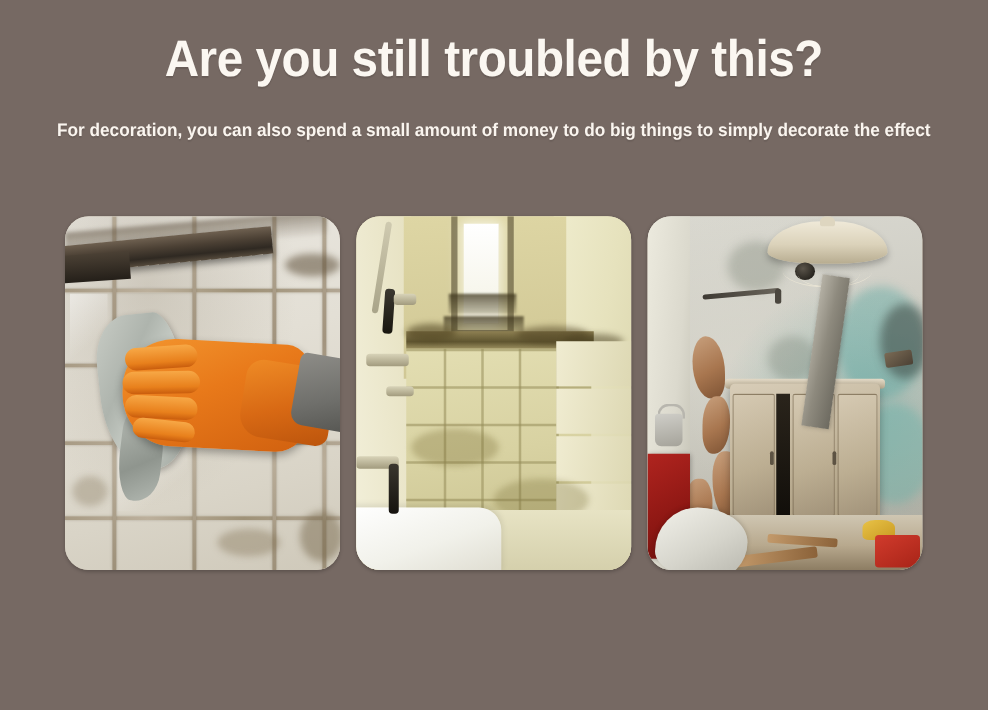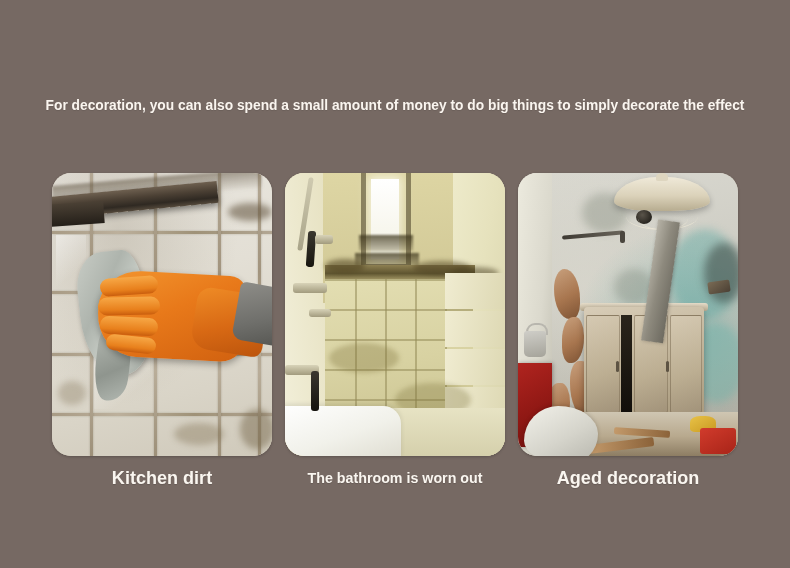--- a/index.html
+++ b/index.html
@@ -508,20 +508,23 @@
   }
   .caption.c1 { left: 0;    width: 220px; font-size: 19px; line-height: 24px; }
   .caption.c2 { left: 233px; width: 220px; font-size: 15px; line-height: 24px; }
   .caption.c3 { left: 466px; width: 220px; font-size: 19px; line-height: 24px; }
 </style>
 </head>
 <body>
 
 <div id="poster">
 
+  <div class="headline-block">
+    <h1 class="headline">Are you still troubled by this?</h1>
+  </div>
 
   <div class="subhead">For decoration, you can also spend a small amount of money to do big things to simply decorate the effect</div>
 
   <div class="panel-row">
 
     <div class="panel">
       <div class="scene">
         <div class="p1-wall"></div>
 
         <div class="p1-gh" style="top:58px;"></div>
@@ -655,19 +658,14 @@
         <div class="p3-wood" style="left:70px; bottom:6px;  width:66px; height:9px;  transform:rotate(-7deg);"></div>
         <div class="p3-wood" style="left:96px; bottom:20px; width:56px; height:7px;  transform:rotate(4deg);"></div>
         <div class="p3-yellow"></div>
         <div class="p3-redbox"></div>
         <div class="p3-bag"></div>
       </div>
     </div>
 
   </div>
 
-  <div class="caption-row">
-    <div class="caption c1">Kitchen dirt</div>
-    <div class="caption c2">The bathroom is worn out</div>
-    <div class="caption c3">Aged decoration</div>
-  </div>
 
 </div>
 
 </body></html>

